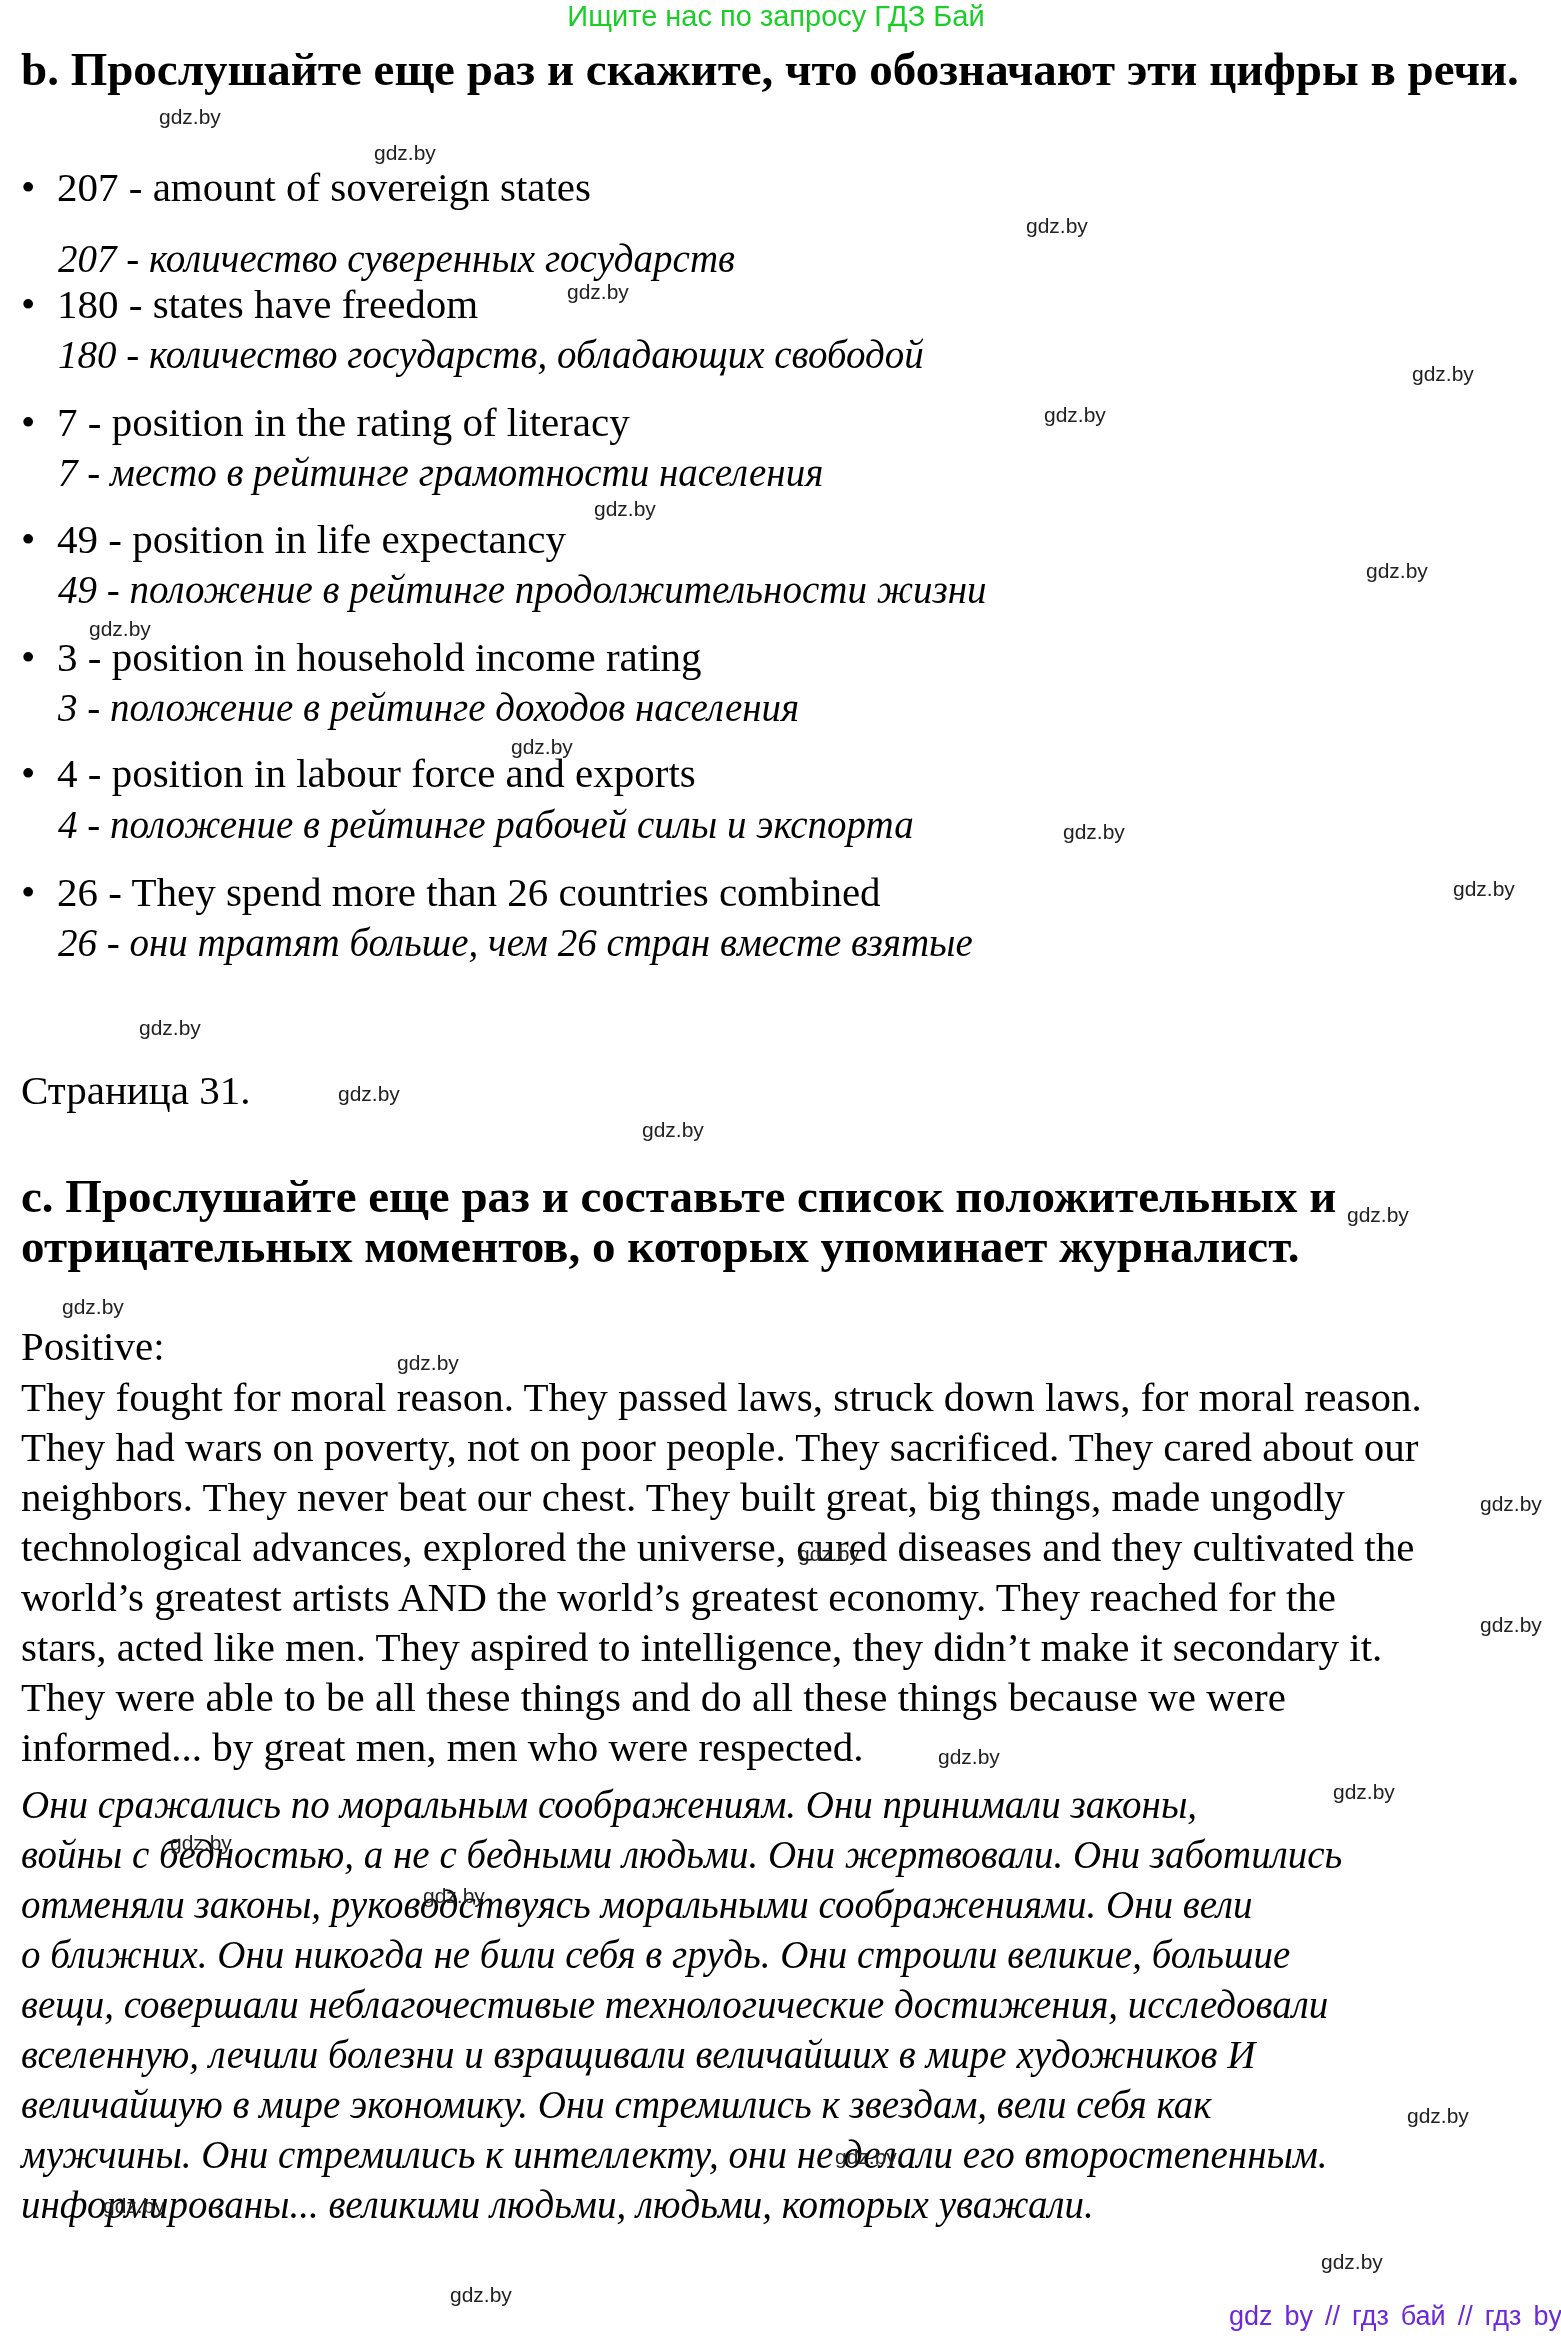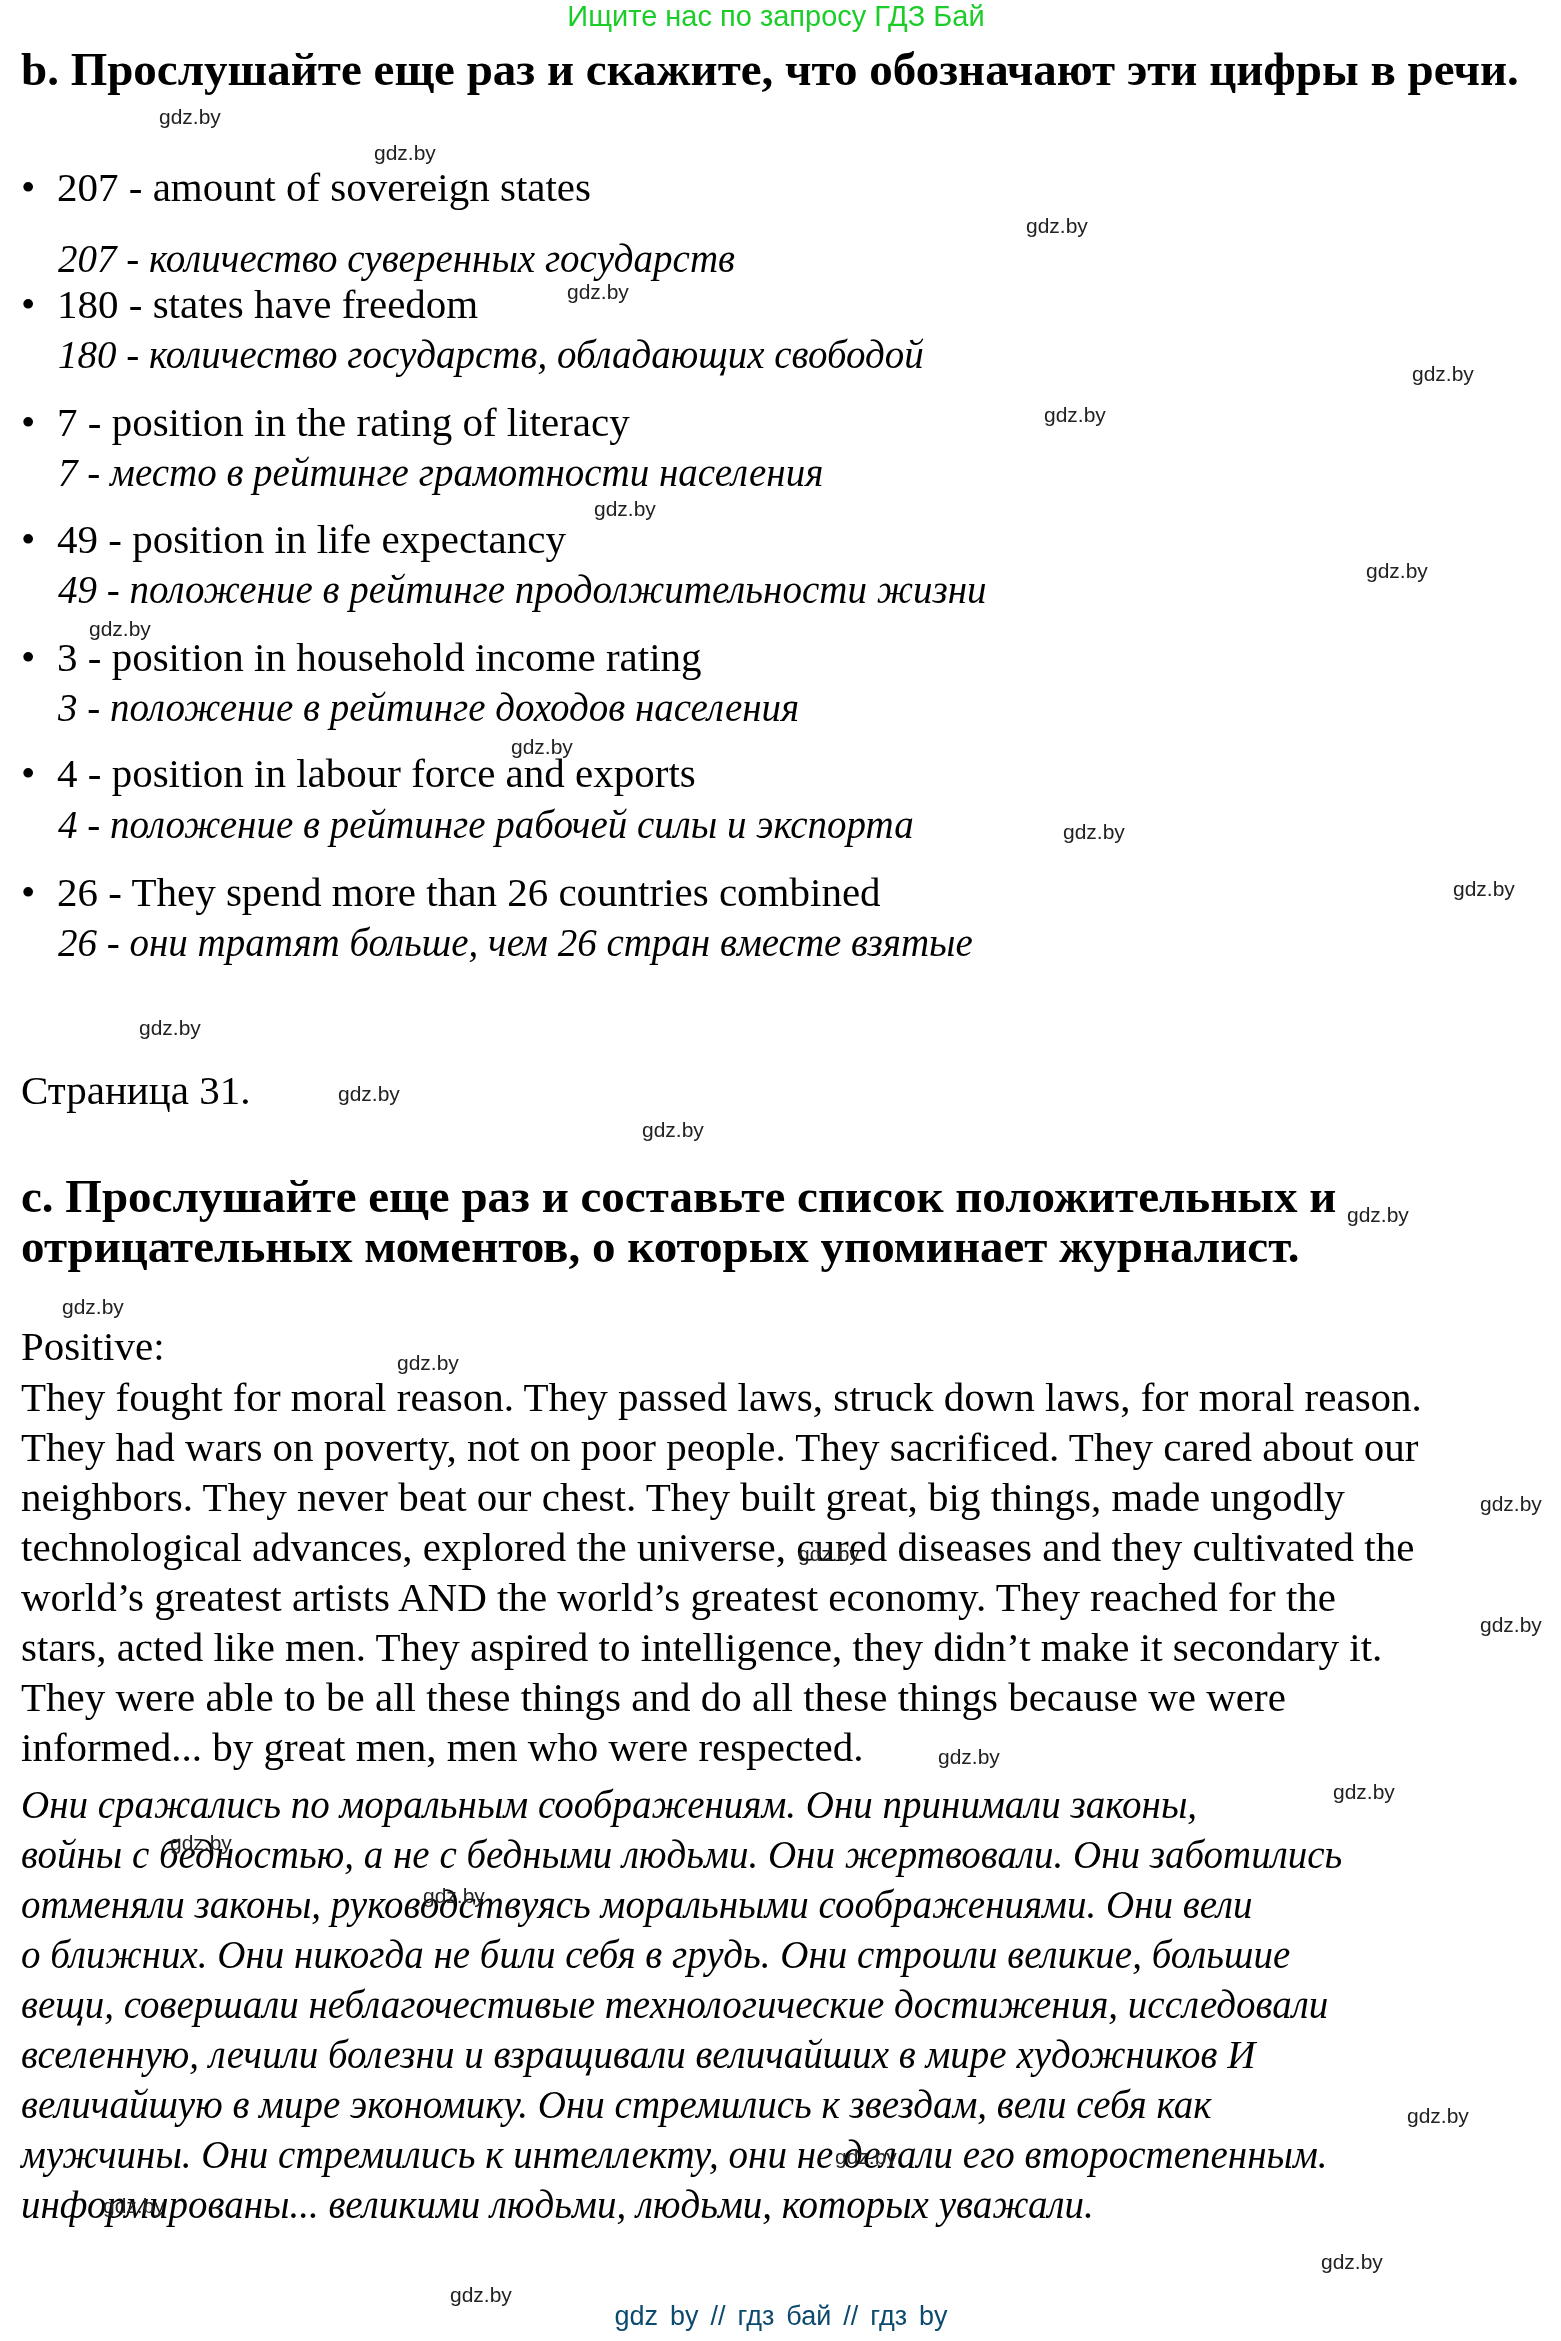--- a/index.html
+++ b/index.html
@@ -1,19 +1,19 @@
 <!DOCTYPE html>
 <html style="font-size:12px"><head>
   <meta charset="utf-8">
   <style>
     html, body { margin: 0; padding: 0; background: #ffffff; }
     body { width: 1562px; height: 2342px; position: relative; overflow: hidden; color: #000; }
     .abs { position: absolute; white-space: nowrap; }
     .top-banner { left: 0; width: 1552px; top: 0; text-align: center; font-family: "Liberation Sans", sans-serif; font-size: 29px; color: #1ccd2a; line-height: 33px; }
-    .footer { left: 0; width: 1562px; top: 2300px; text-align: center; font-family: "Liberation Sans", sans-serif; font-size: 27px; color: #0c4a6e; line-height: 33px; word-spacing: 4.5px; }
+    .footer { left: 0; width: 1562px; top: 2300px; text-align: right; font-family: "Liberation Sans", sans-serif; font-size: 27px; color: #6d28d9; line-height: 33px; word-spacing: 4.5px; }
     .heading { font-family: "Liberation Serif", serif; font-weight: bold; font-size: 47px; line-height: 50px; }
     .serif { font-family: "Liberation Serif", serif; font-size: 41px; line-height: 50px; }
     .ital { font-family: "Liberation Serif", serif; font-style: italic; font-size: 39px; line-height: 50px; }
     .wm { font-family: "Liberation Sans", sans-serif; font-size: 21px; color: #222; line-height: 23px; }
     .bullet { display: inline-block; width: 36px; }
     .para { left: 21px; width: 1522px; white-space: normal; }
     .para-line { display: block; white-space: nowrap; }
   </style>
 </head>
 <body>

